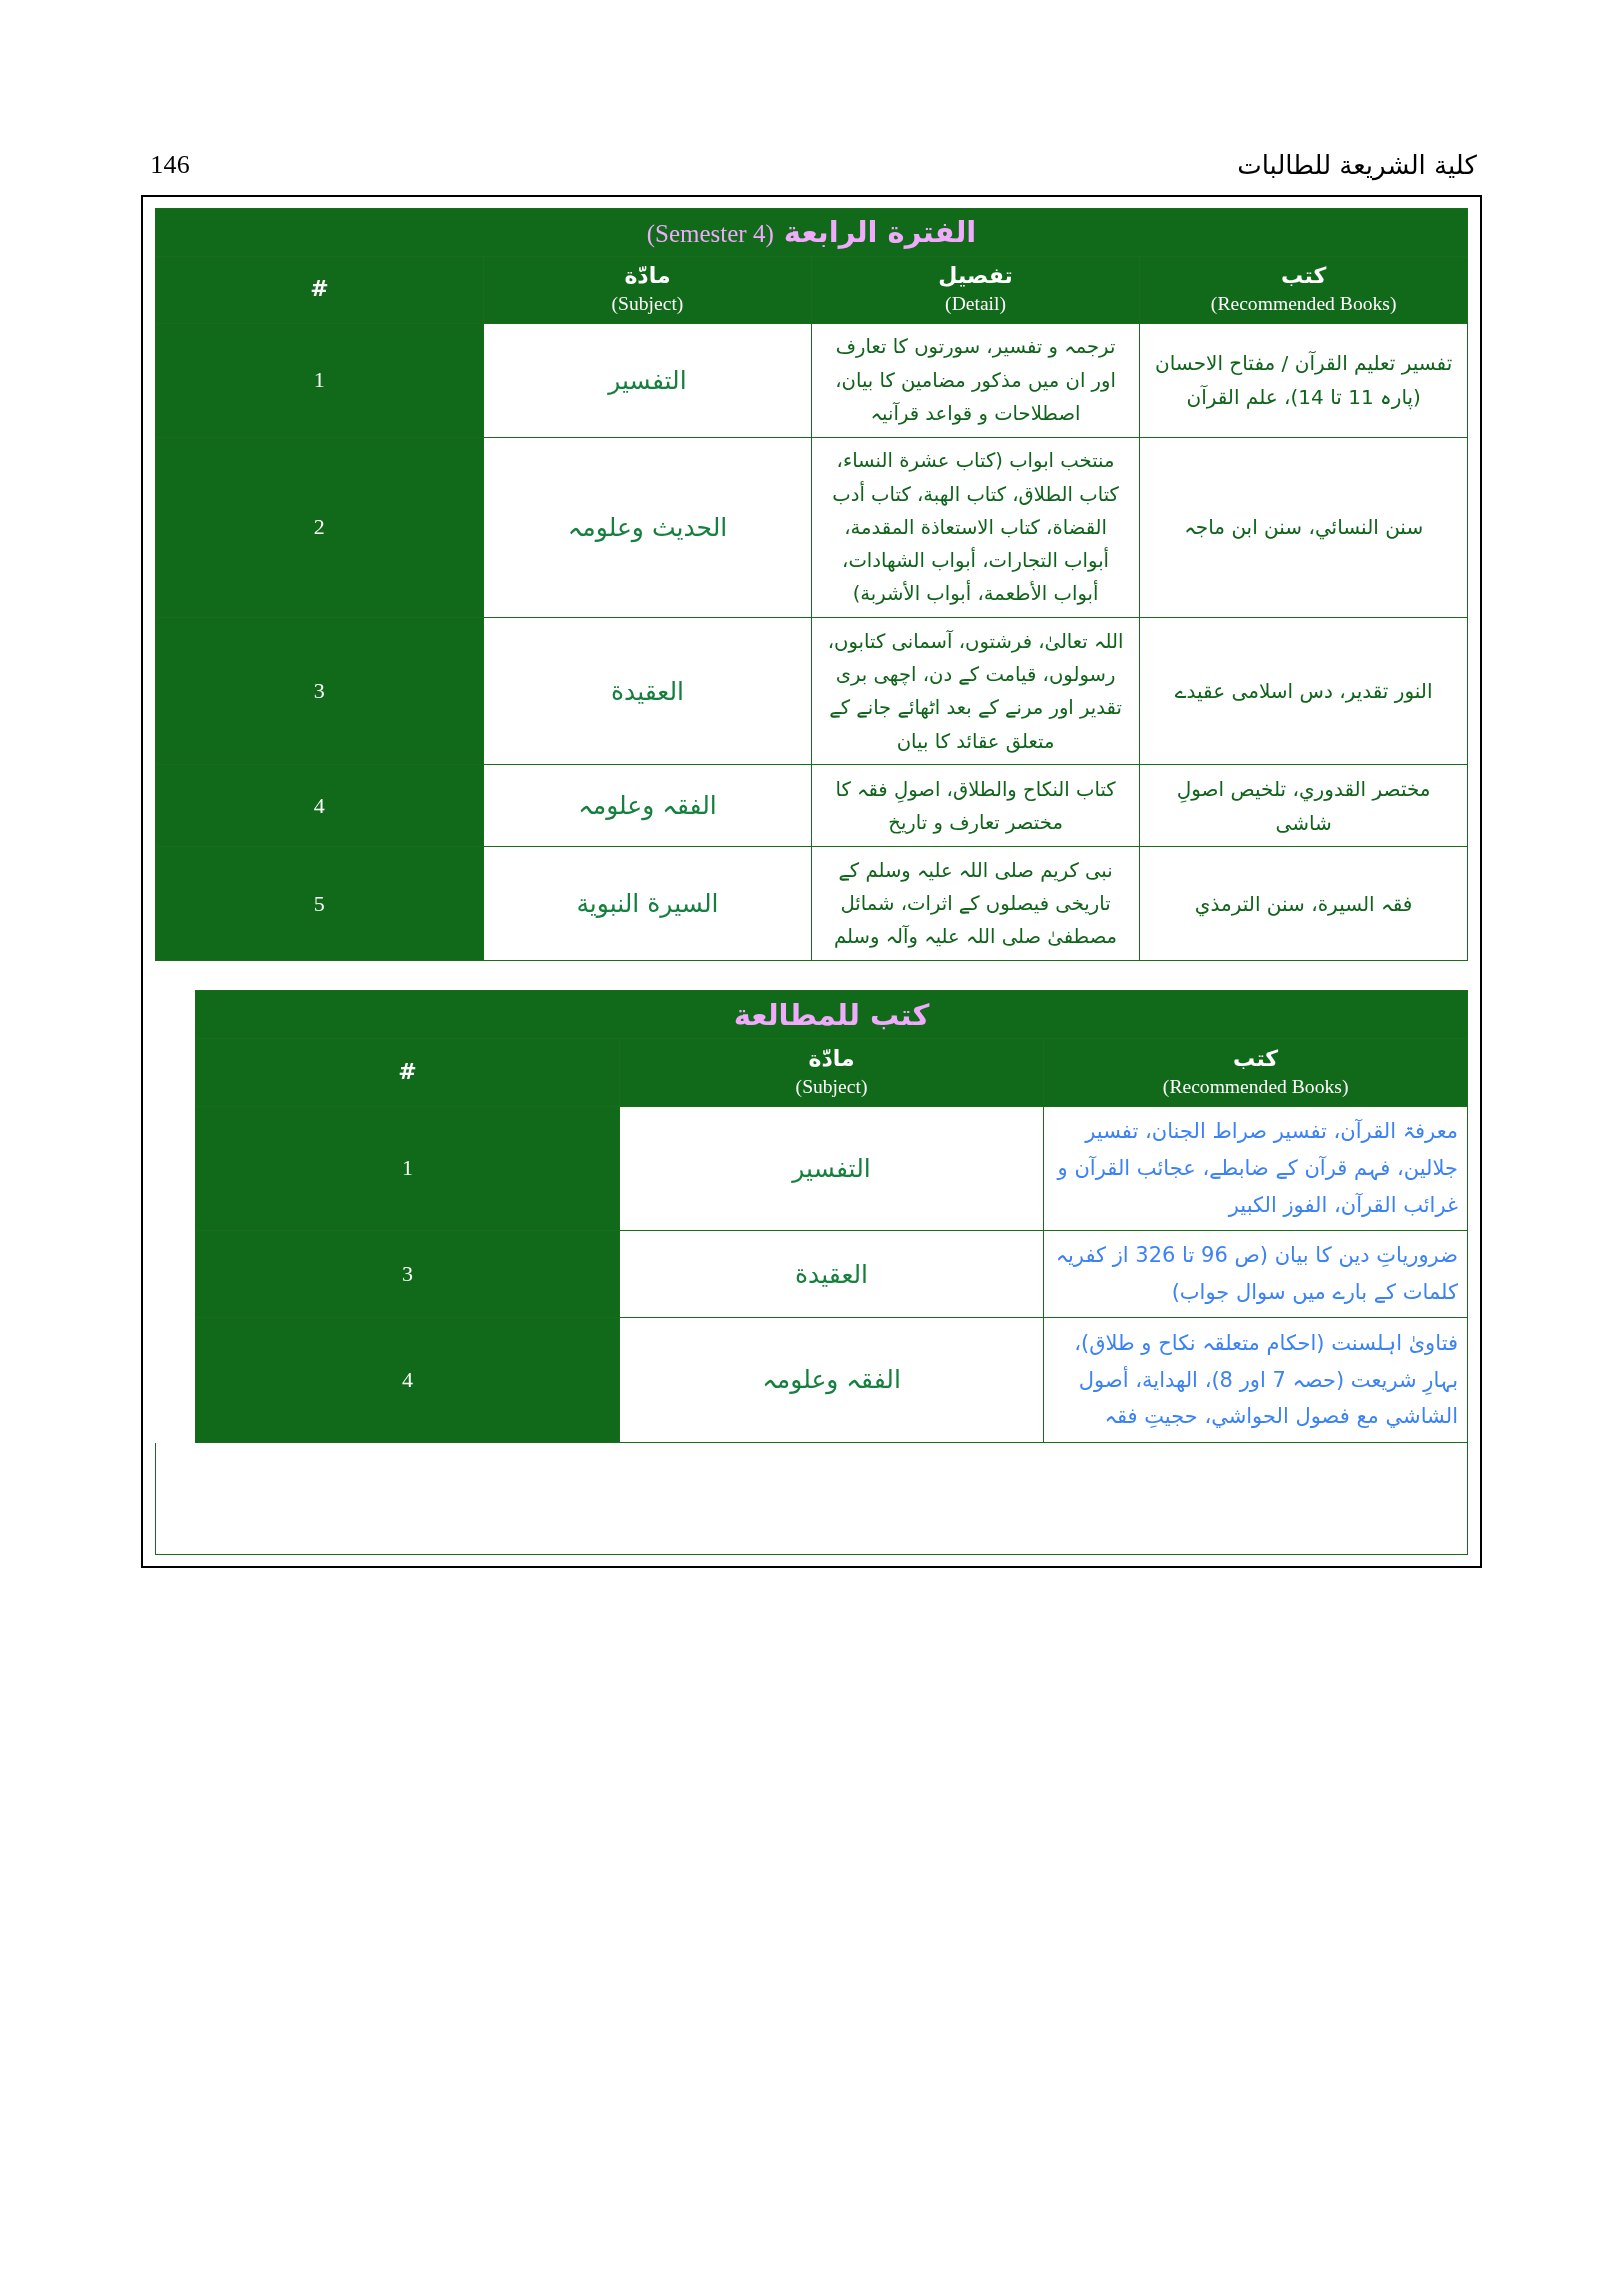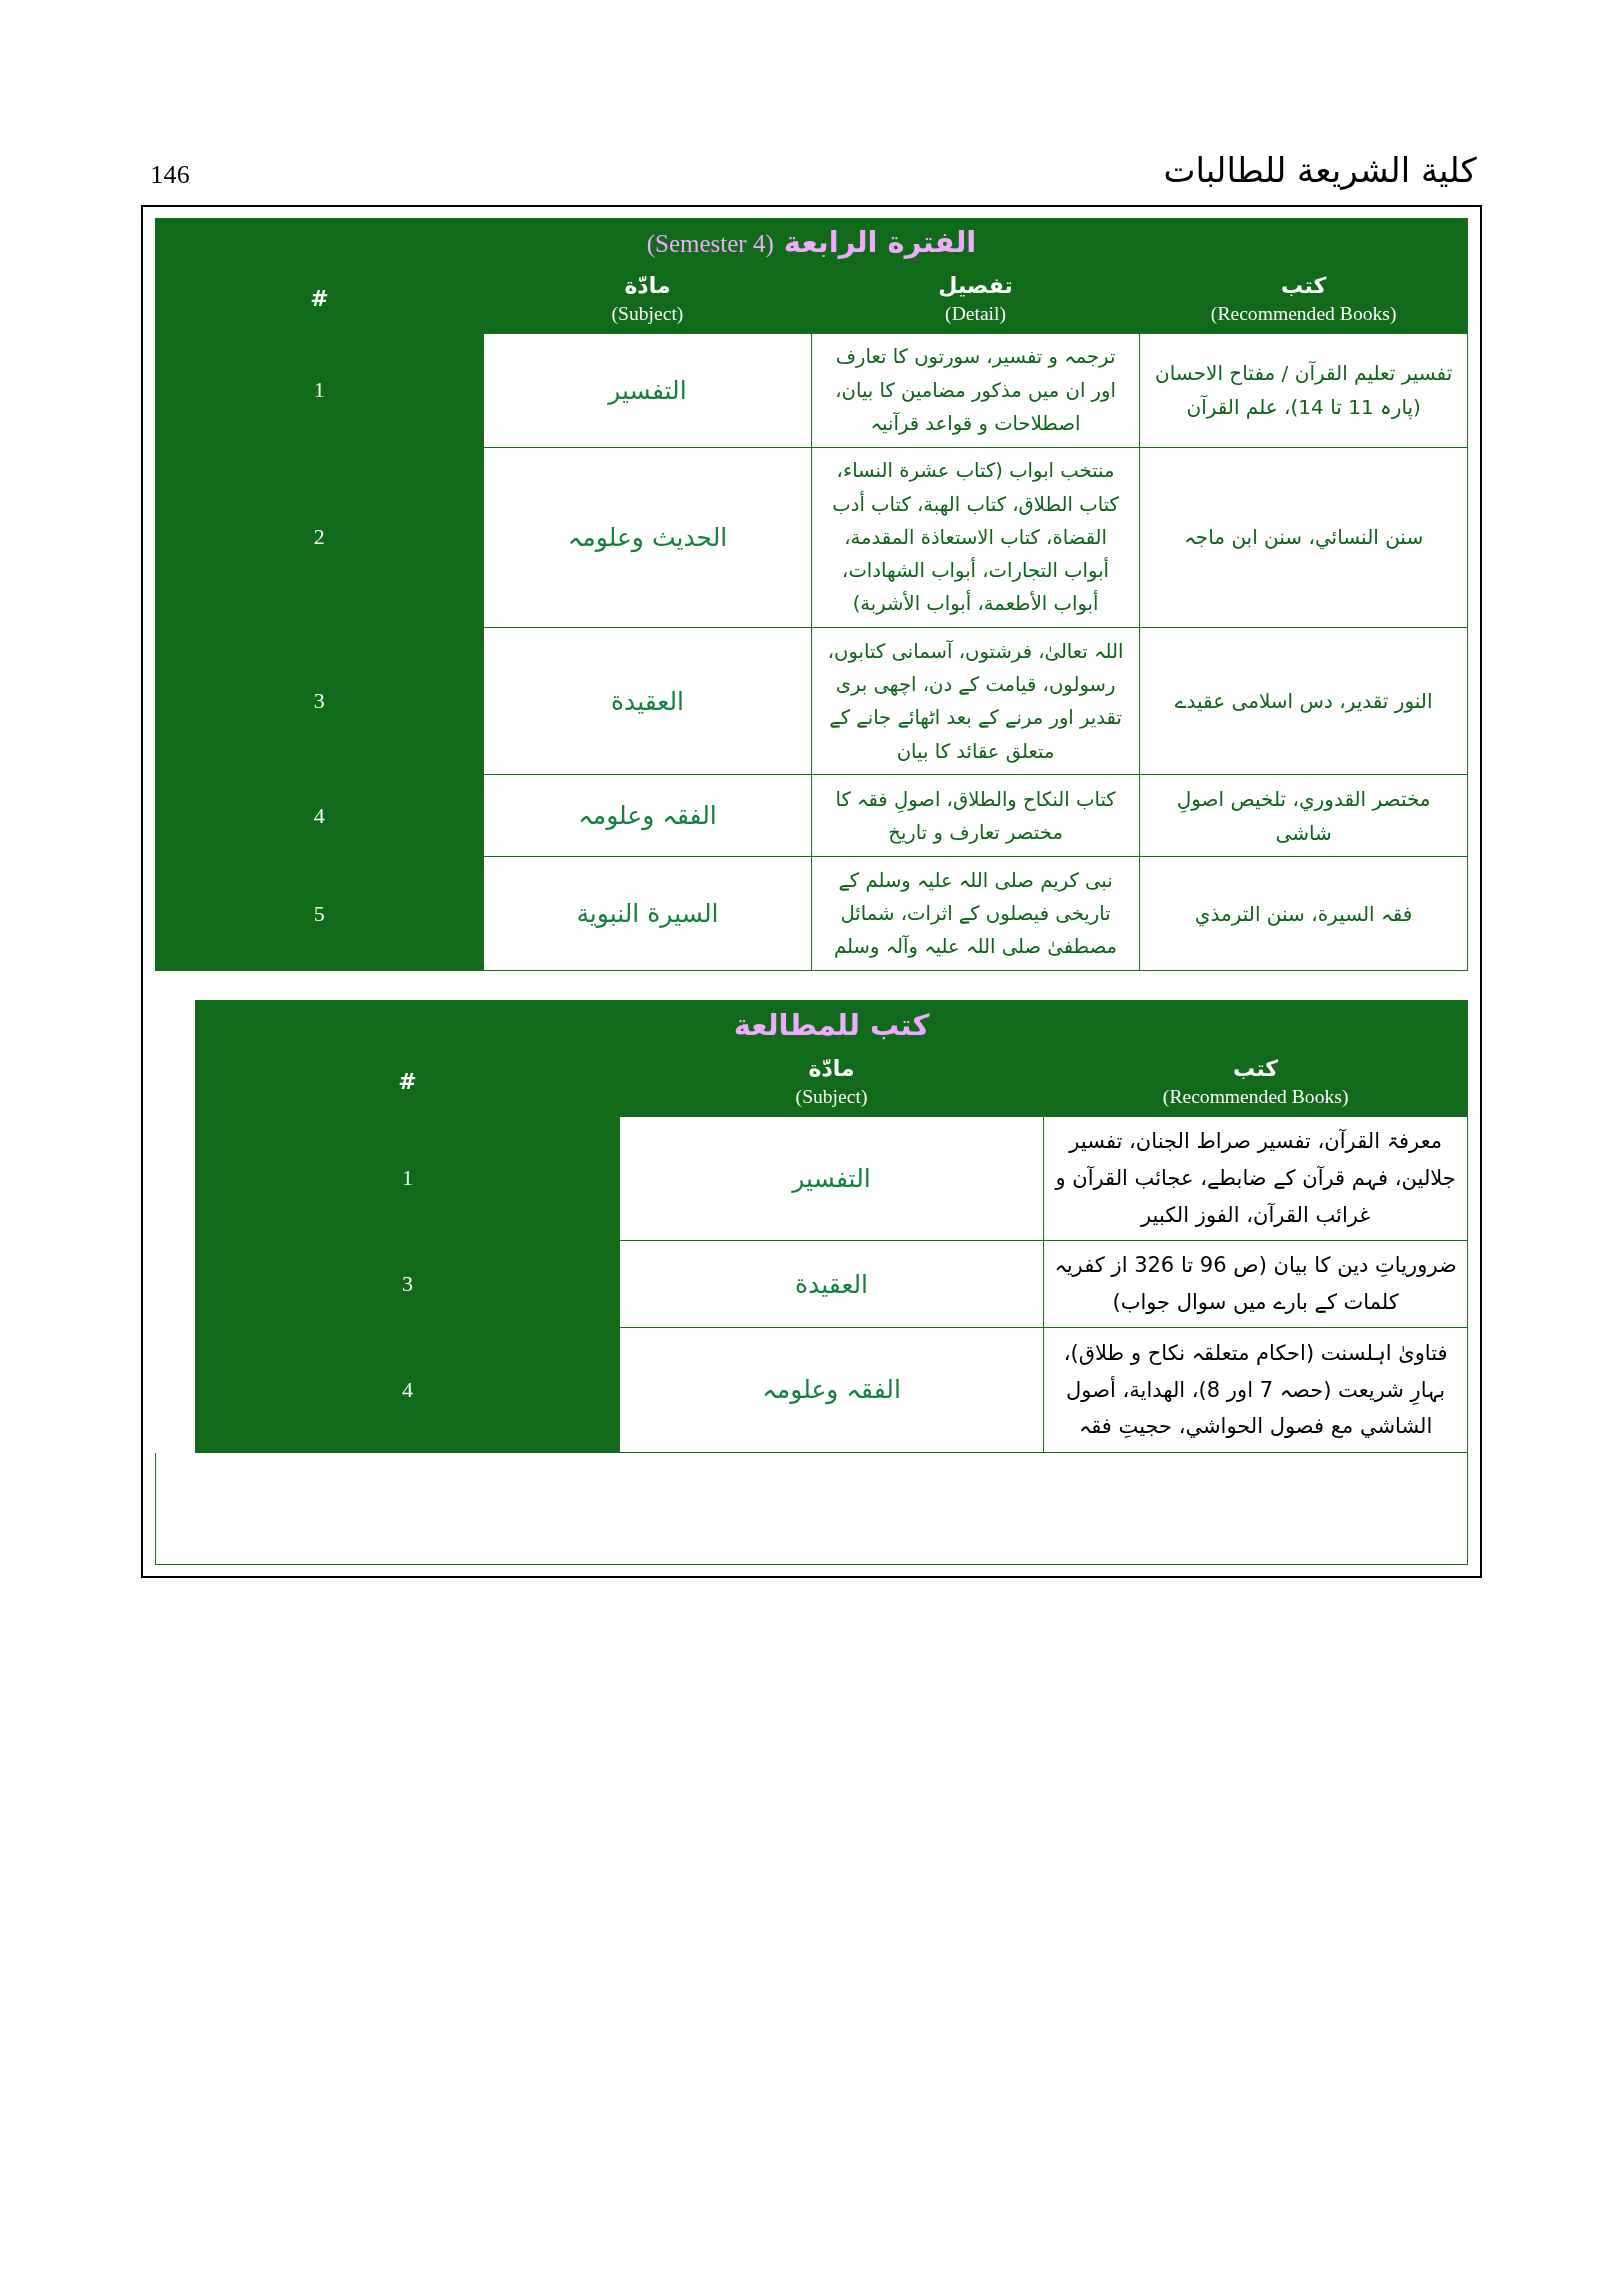--- a/index.html
+++ b/index.html
@@ -28,21 +28,21 @@
     align-items: flex-end;
     margin-bottom: 15px;
     padding: 0 5.2px 0 9.2px;
   }
   .page-number {
     font-size: 26px;
     font-family: "Liberation Serif", serif;
     letter-spacing: 0.3px;
   }
   .header-arabic {
-    font-size: 34px;
+    font-size: 26px;
     font-family: "DejaVu Sans", sans-serif;
     direction: rtl;
   }
 
   .outer-frame {
     border: 2px solid #000000;
     box-sizing: border-box;
     padding: 10.5px 11.8px 11.8px 11.8px;
     background: #ffffff;
   }
@@ -122,25 +122,24 @@
   td.books {
     text-align: center;
     font-family: "DejaVu Sans", sans-serif;
     font-size: 20px;
     line-height: 1.7;
     color: #10631a;
     width: 484px;
     direction: rtl;
   }
   td.books-wide {
-    text-align: center;
     font-family: "DejaVu Sans", sans-serif;
     font-size: 21px;
     line-height: 1.75;
-    color: #000000;
+    color: #3b82f6;
     direction: rtl;
   }
   .blank-box {
     border: 1.3px solid #1a6b1a;
     border-top: none;
     height: 111px;
   }
   .tbl2-wrap {
     margin-top: 29px;
     padding-left: 40px;

